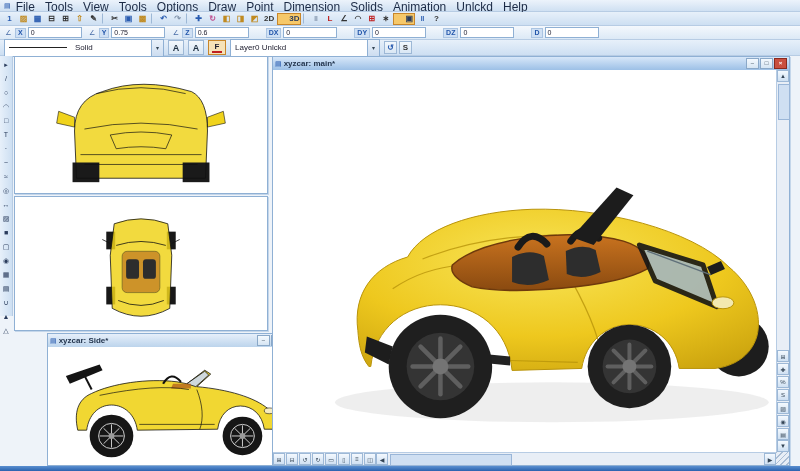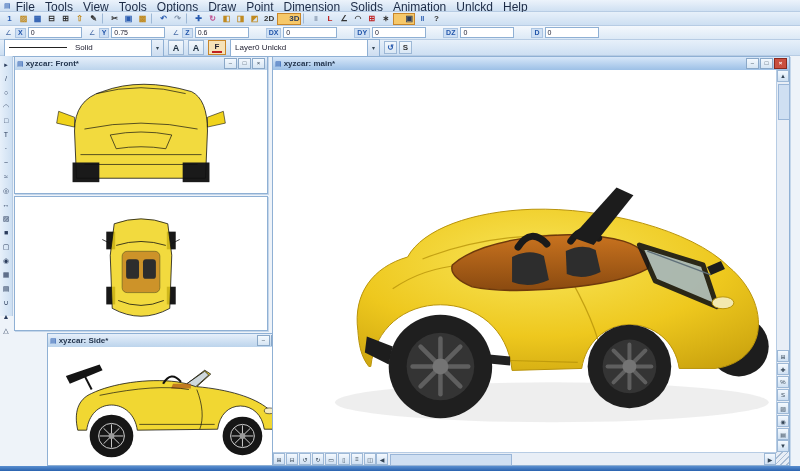--- a/index.html
+++ b/index.html
@@ -215,29 +215,20 @@
         <span class="ltool">◉</span>
         <span class="ltool">▦</span>
         <span class="ltool">▤</span>
         <span class="ltool">∪</span>
         <span class="ltool">▲</span>
         <span class="ltool">△</span>
       </span>
   </div>
 
   <div class="child" style="left:14px;top:56px;width:254px;height:138px;">
-    <div class="ctitle">
-      <span class="wicon">▤</span>
-      <span class="ttext">xyzcar: Front*</span>
-      <span class="wbtns">
-        <span class="wb">–</span>
-        <span class="wb">□</span>
-        <span class="wb">×</span>
-      </span>
-    </div>
     <div class="ccontent">
       <svg viewBox="0 0 254 125" preserveAspectRatio="none">
         <defs>
           <pattern id="fh1" width="3.5" height="3.5" patternTransform="rotate(40)">
             <line x1="0" y1="0" x2="0" y2="3.5" stroke="#151515" stroke-width="0.45"></line>
           </pattern>
           <pattern id="fh2" width="4.2" height="4.2" patternTransform="rotate(-34)">
             <line x1="0" y1="0" x2="0" y2="4.2" stroke="#151515" stroke-width="0.4"></line>
           </pattern>
         </defs>

